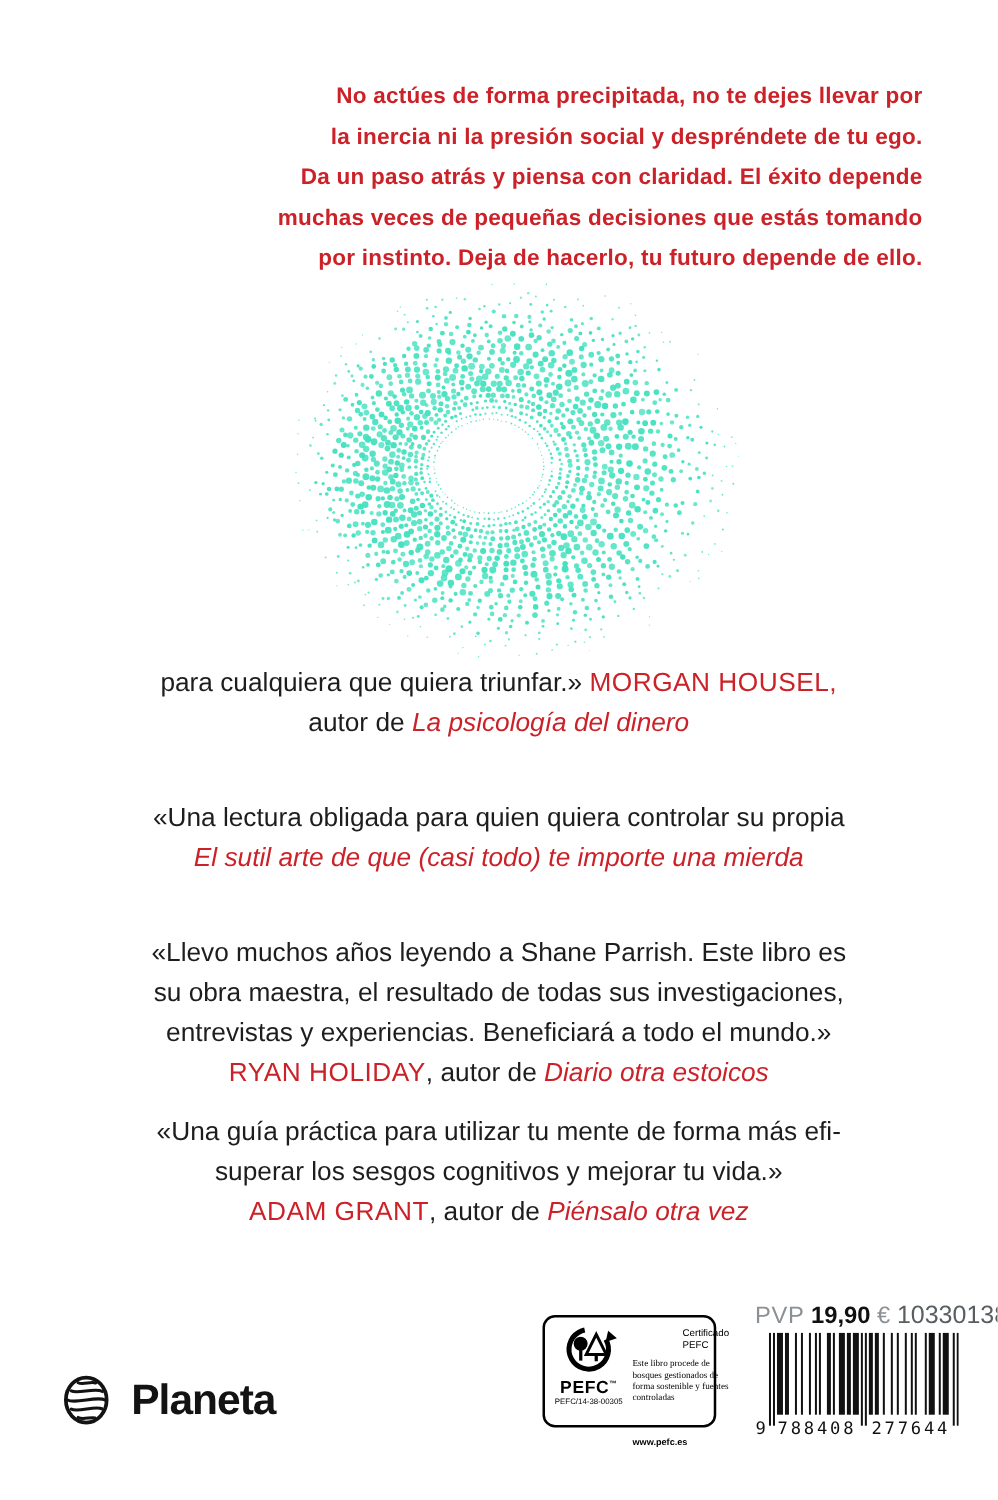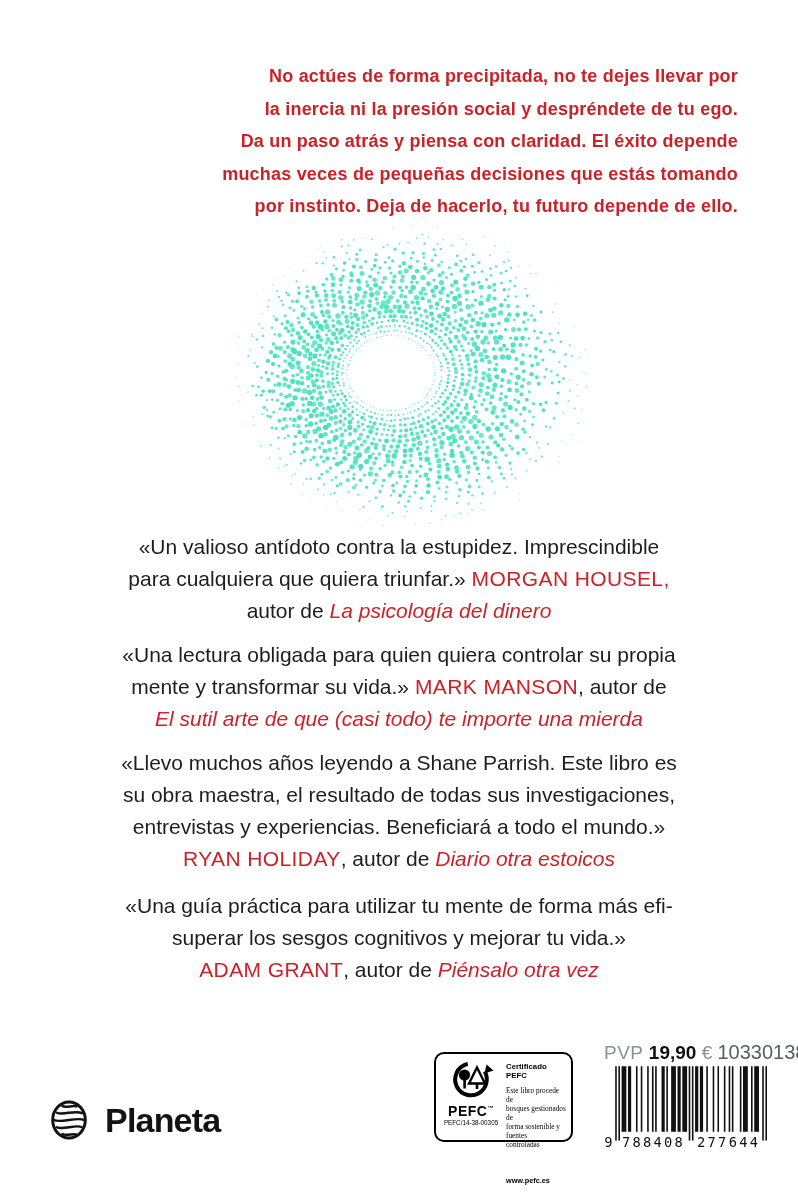--- a/index.html
+++ b/index.html
@@ -26,21 +26,21 @@
   .pefc-box{
     position:absolute;left:434px;top:1052px;width:139px;height:90px;box-sizing:border-box;
     border:2.5px solid #000;border-radius:10px;background:#fff;
     display:flex;gap:8px;padding:6px 5px 4px 8px;
   }
   .pefc-left{width:54px;display:flex;flex-direction:column;align-items:center;}
   .pefc-brand{font-weight:700;font-size:14px;line-height:13px;color:#000;letter-spacing:.5px;}
   .pefc-brand sup{font-size:6px;}
   .pefc-code{font-size:6.3px;color:#000;margin-top:1px;white-space:nowrap;}
   .pefc-right{flex:1;font-size:7.3px;line-height:9px;color:#000;padding-top:2px;}
-  .pefc-title{font-weight:700;font-size:7.8px;margin-bottom:6px;}
+  .pefc-title{font-weight:400;font-size:7.8px;margin-bottom:6px;margin-left:40px;}
   .pefc-body{white-space:pre-line;margin-bottom:8px;font-family:Liberation Serif, serif;}
   .pefc-url{font-weight:700;margin-top:27px;}
   .price-area{position:absolute;left:604px;top:1041px;width:168px;}
   .pvp-line{font-size:19px;white-space:nowrap;margin-bottom:2px;}
   .pvp-label{color:#8a9094;letter-spacing:.5px;}
   .pvp-amount{color:#101010;font-weight:700;}
   .pvp-euro{color:#8a9094;}
   .pvp-code{color:#595e61;font-size:20px;}
   .barcode-svg{display:block;}
 </style>
@@ -1618,27 +1618,25 @@
     <circle cx="302.3" cy="493.9" r="0.57" fill="#46e1c0" opacity="0.75"></circle>
   </svg>
 
 <div class="top-paragraph">No actúes de forma precipitada, no te dejes llevar por
 la inercia ni la presión social y despréndete de tu ego.
 Da un paso atrás y piensa con claridad. El éxito depende
 muchas veces de pequeñas decisiones que estás tomando
 por instinto. Deja de hacerlo, tu futuro depende de ello.</div>
 
 <div class="quote q1">
-    <div><span>«Un valioso antídoto contra la estupidez. Imprescindible</span></div>
     <div><span>para cualquiera que quiera triunfar.» </span><span class="name">MORGAN HOUSEL,</span></div>
     <div><span>autor de </span><span class="title">La psicología del dinero</span></div>
   </div>
 <div class="quote q2">
     <div><span>«Una lectura obligada para quien quiera controlar su propia</span></div>
-    <div><span>mente y transformar su vida.» </span><span class="name">MARK MANSON</span><span>, autor de</span></div>
     <div><span class="title">El sutil arte de que (casi todo) te importe una mierda</span></div>
   </div>
 <div class="quote q3">
     <div><span>«Llevo muchos años leyendo a Shane Parrish. Este libro es</span></div>
     <div><span>su obra maestra, el resultado de todas sus investigaciones,</span></div>
     <div><span>entrevistas y experiencias. Beneficiará a todo el mundo.»</span></div>
     <div><span class="name">RYAN HOLIDAY</span><span>, autor de </span><span class="title">Diario otra estoicos</span></div>
   </div>
 <div class="quote q4">
     <div><span>«Una guía práctica para utilizar tu mente de forma más efi-</span></div>

